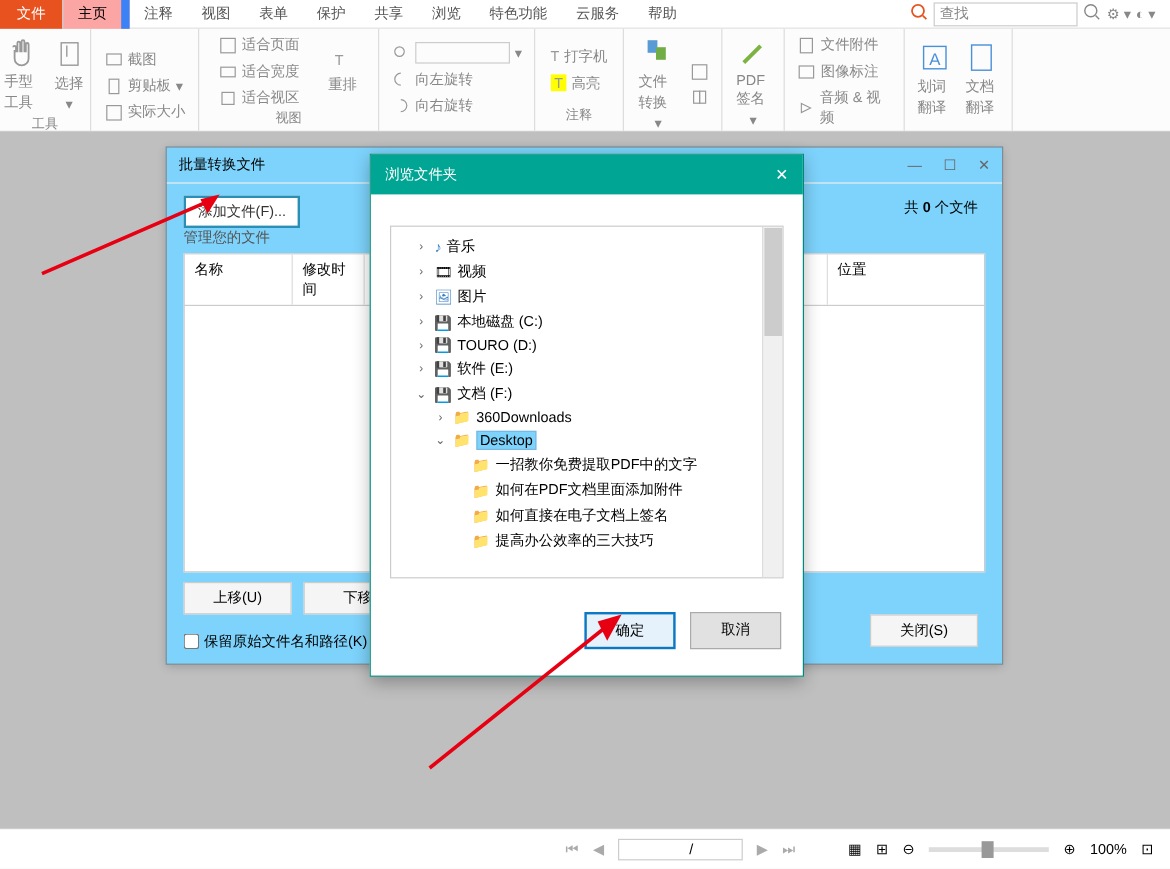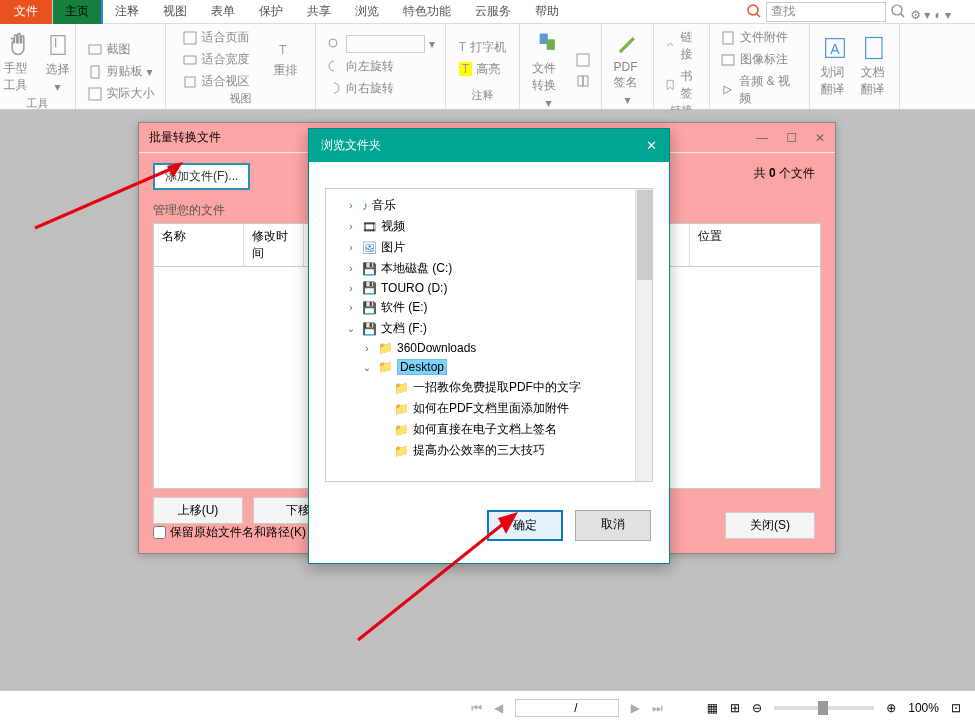--- a/index.html
+++ b/index.html
@@ -1,45 +1,45 @@
 <!DOCTYPE html>
 <html><head>
 <meta charset="utf-8">
 <style>
 *{margin:0;padding:0;box-sizing:border-box;font-family:"Microsoft YaHei",sans-serif;font-size:12px}
 body{width:975px;height:724px;background:#fff;position:relative;overflow:hidden}
 .top-bar{display:flex;height:24px;background:#fff;border-bottom:1px solid #ddd;align-items:center}
 .tab-file{background:#e8521f;color:#fff;padding:4px 14px;height:24px;display:flex;align-items:center}
-.tab-active{padding:4px 12px;border-left:1px solid #ccc;border-right:2px solid #3b82f6;background:#15803d}
+.tab-active{padding:4px 12px;border-left:1px solid #ccc;border-right:7px solid #3b82f6;background:#fca5a5}
 .tab{padding:4px 12px;color:#555;cursor:pointer}
-.search-area{margin-left:auto;display:flex;align-items:flex-end;gap:4px;padding-right:24px}
+.search-area{margin-left:auto;display:flex;align-items:center;gap:4px;padding-right:12px}
 .search-box{display:flex;align-items:center;border:1px solid #ccc;height:20px;width:120px;padding:0 4px;color:#888}
 .icon-s{width:16px;height:16px;display:inline-block}
 .ribbon{display:flex;height:86px;background:#fcfcfc;border-bottom:1px solid #ccc}
 .rgroup{border-right:1px solid #ddd;padding:4px 8px;display:flex;flex-direction:column;align-items:center;justify-content:space-between}
 .rgroup-label{color:#888;font-size:11px;padding-bottom:2px}
 .rgroup-content{display:flex;gap:4px;flex:1;align-items:center}
 .ritem{display:flex;flex-direction:column;align-items:center;gap:2px;color:#888;padding:2px 4px}
 .ritem-h{display:flex;align-items:center;gap:4px;color:#888;padding:1px 2px}
 .icon-med{width:20px;height:20px;display:inline-block}
 .icon-lg{width:28px;height:28px;display:inline-block}
 .workspace{position:absolute;top:110px;left:0;right:0;bottom:34px;background:#bfbfbf}
-.batch-dialog{position:absolute;left:138px;top:122px;width:698px;height:432px;background:#fca5a5;border:1px solid #888;box-shadow:0 2px 8px rgba(0,0,0,0.2)}
+.batch-dialog{position:absolute;left:138px;top:122px;width:698px;height:432px;background:#7dd3fc;border:1px solid #888;box-shadow:0 2px 8px rgba(0,0,0,0.2)}
 .batch-title{display:flex;justify-content:space-between;align-items:center;padding:6px 10px;border-bottom:1px solid #eee}
 .win-btns{display:flex;gap:18px;color:#666}
 .batch-body{padding:10px 14px}
 .add-btn{border:2px solid #2b8fb5;padding:3px 10px;background:#fff;color:#333}
 .file-count{position:absolute;right:20px;top:42px}
-.mgr-label{margin-top:12px;color:#555}
+.mgr-label{margin-top:0;color:#555}
 .table-head{display:flex;border:1px solid #ccc;background:#fff;margin-top:4px}
 .table-head div{padding:4px 8px;border-right:1px solid #ddd}
 .list-area{height:222px;border:1px solid #ccc;border-top:none;background:#fff}
 .btn-row{display:flex;gap:10px;margin-top:8px}
 .dlg-btn{border:1px solid #ccc;background:#f5f5f5;padding:4px 0;width:90px;text-align:center}
-.cb-row{margin-top:0;display:flex;align-items:center;gap:4px}
+.cb-row{margin-top:14px;display:flex;align-items:center;gap:4px}
 .close-row{position:absolute;right:20px;bottom:14px}
 .browse-dialog{position:absolute;left:308px;top:128px;width:362px;height:436px;background:#fff;border:1px solid #00897b;box-shadow:0 4px 14px rgba(0,0,0,0.3)}
 .browse-title{background:#00a693;color:#fff;padding:8px 12px;display:flex;justify-content:space-between;align-items:center}
 .browse-x{color:#fff;font-size:13px}
 .tree-box{margin:26px 16px 12px 16px;border:1px solid #ccc;height:294px;overflow:hidden;padding:6px 4px;position:relative}
 .tree-box::-webkit-scrollbar{width:18px}
 .scrollbar{position:absolute;right:0;top:0;width:17px;height:100%;background:#f0f0f0;border-left:1px solid #ddd}
 .scrollthumb{width:15px;height:90px;background:#ccc;margin:1px}
 .tree-item{display:flex;align-items:center;gap:4px;padding:2px 0;white-space:nowrap}
 .expander{width:14px;text-align:center;color:#666;font-size:10px}
@@ -223,37 +223,20 @@
         <div class="ritem">
           <svg class="icon-lg" viewBox="0 0 24 24">
             <path d="M4 18l12-12 2 2L6 20z" fill="#7cb342"></path>
           </svg>
           <span>PDF签名</span>
           <span style="color:#888">▾</span>
         </div>
       </div>
     <div class="rgroup-label"></div>
   </div>
-  <div class="rgroup" style="width:56px">
-    <div style="display:flex;flex-direction:column;gap:3px;flex:1;justify-content:center">
-      <div class="ritem-h">
-          <svg class="icon-s" viewBox="0 0 16 16">
-            <path d="M5 8a3 3 0 016 0" fill="none" stroke="#999"></path>
-          </svg>
-          <span>链接</span>
-        </div>
-      <div class="ritem-h">
-          <svg class="icon-s" viewBox="0 0 16 16">
-            <path d="M4 2h8v12l-4-3-4 3z" fill="none" stroke="#999"></path>
-          </svg>
-          <span>书签</span>
-        </div>
-    </div>
-    <div class="rgroup-label">链接</div>
-  </div>
   <div class="rgroup" style="width:100px">
     <div style="display:flex;flex-direction:column;gap:3px;flex:1;justify-content:center">
       <div class="ritem-h">
           <svg class="icon-s" viewBox="0 0 16 16">
             <rect x="3" y="2" width="10" height="12" fill="none" stroke="#999"></rect>
           </svg>
           <span>文件附件</span>
         </div>
       <div class="ritem-h">
           <svg class="icon-s" viewBox="0 0 16 16">

